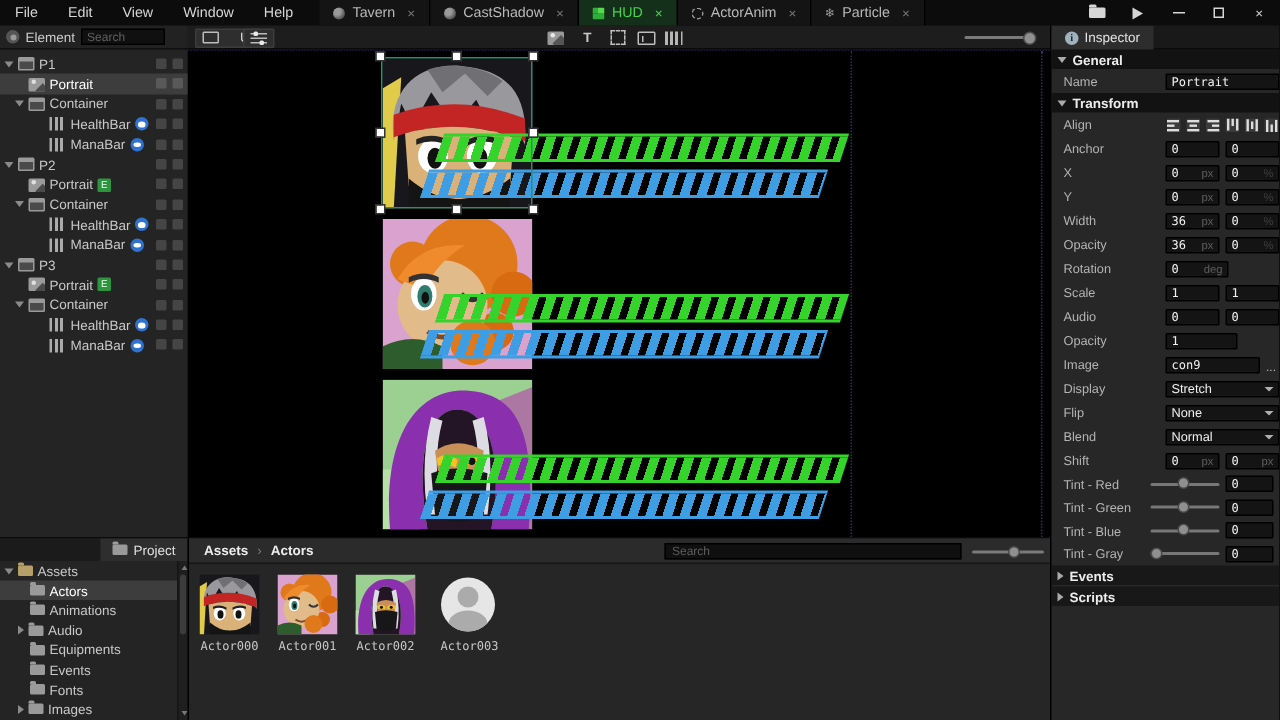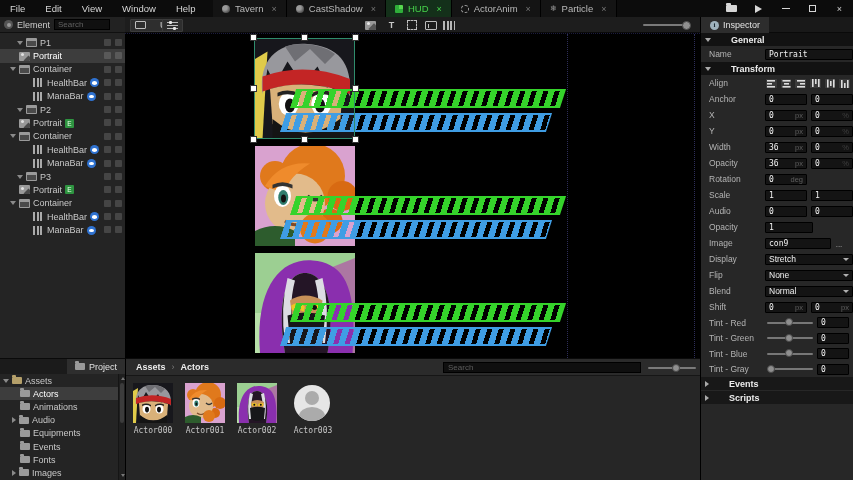--- a/index.html
+++ b/index.html
@@ -63,21 +63,21 @@
   .insp-tabbar{position:absolute;left:700px;top:17px;width:153px;height:16px;background:#191919;
                border-bottom:1px solid #0a0a0a;border-left:1px solid #000;z-index:5;display:flex;}
   .insp-tab{height:16px;background:#2d2d2d;display:flex;align-items:center;gap:4px;padding:0 9px;color:#e2e2e2;}
   .ic-info{width:9px;height:9px;border-radius:50%;background:#9fb2bd;color:#1b2a33;font-size:7px;font-weight:bold;
            display:flex;align-items:center;justify-content:center;font-family:"Liberation Serif",serif;}
 
   
   .hierarchy{position:absolute;left:0;top:33px;width:125px;height:325px;background:#242424;padding-top:3px;z-index:4;}
   .hrow{height:13.4px;display:flex;align-items:center;position:relative;color:#c8c8c8;white-space:nowrap;}
   .hrow.selected{background:#3d3d3d;color:#fff;}
-  .p0{padding-left:17px;}
+  .p0{padding-left:3px;}
   .p1c{padding-left:10px;}  
   .p1{padding-left:19px;}   
   .p2{padding-left:33px;}   
   .caret{width:0;height:0;border-left:3.5px solid transparent;border-right:3.5px solid transparent;
          border-top:4.5px solid #8a8a8a;margin-right:3px;flex:none;}
   .caret-r{width:0;height:0;border-top:3.5px solid transparent;border-bottom:3.5px solid transparent;
            border-left:4.5px solid #8a8a8a;margin-right:3px;flex:none;}
   .ico-window{width:11px;height:9px;background:#9a9a9a;border-radius:1px;position:relative;margin-right:3px;flex:none;}
   .ico-window::after{content:"";position:absolute;left:1px;top:3px;right:1px;bottom:1px;background:#4a4a4a;}
   .ico-image{width:11px;height:9px;background:#9a9a9a;border-radius:1px;position:relative;margin-right:3px;flex:none;overflow:hidden;}
@@ -101,27 +101,27 @@
        background:repeating-linear-gradient(90deg,var(--c) 0 6.5px,transparent 6.5px 11.5px);
        transform:skewX(-18deg);}
   .bar.health{--c:var(--health,#35d32b);}
   .bar.mana{--c:var(--mana,#3f9de4);}
   .sel-border{position:absolute;left:129px;top:4px;width:101px;height:101px;border:1px solid #2f8c6c;}
   .handle{position:absolute;width:5px;height:5px;background:#fff;outline:1px solid #333;}
 
   
   .inspector{position:absolute;left:700px;top:33px;width:153px;height:447px;background:#272727;
              border-left:1px solid #000;z-index:4;}
-  .sec-hdr{height:13px;background:#121212;display:flex;align-items:center;padding-left:4px;gap:20px;
+  .sec-hdr{height:13px;background:#121212;display:flex;align-items:center;padding-left:4px;gap:4px;
            color:#ececec;font-weight:bold;font-size:9px;}
   .sec-hdr .caret{border-top-color:#aaa;margin-right:0;}
   .sec-hdr .caret-r{border-left-color:#aaa;margin-right:0;}
   .irow{height:16px;display:flex;align-items:center;padding-left:8px;position:relative;}
   .irow.tint{height:15.5px;}
-  .ilabel{width:56px;color:#b4b4b4;flex:none;font-size:8.5px;}
+  .ilabel{width:68px;color:#b4b4b4;flex:none;font-size:8.5px;}
   .ilabel.wide{width:56px;}
   .ifield{position:relative;height:11px;background:#141414;border:1px solid #000;border-radius:1px;
           display:flex;align-items:center;padding:0 3px;}
   .bare{background:transparent;border:none;outline:none;color:#f2f2f2;width:100%;padding:0;
         font-family:"DejaVu Sans Mono",monospace;font-size:8px;}
   .unit{color:#5f5f5f;font-size:7.5px;flex:none;margin-left:2px;}
   .unit.dim{opacity:.55;}
   .w-name{width:88px;}
   .w1{width:42px;}
   .w2{width:42px;margin-left:4px;}

